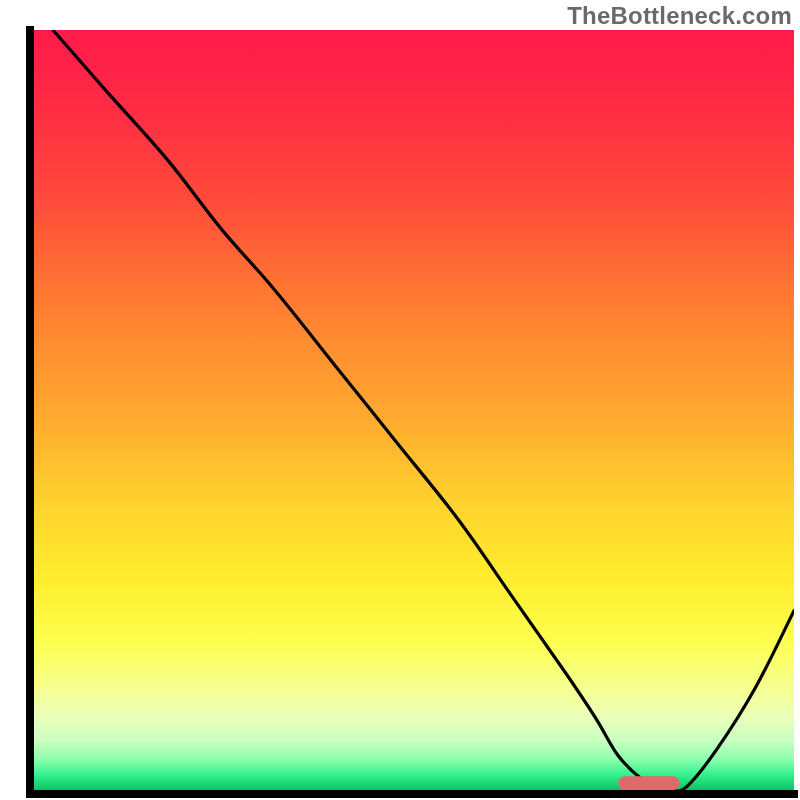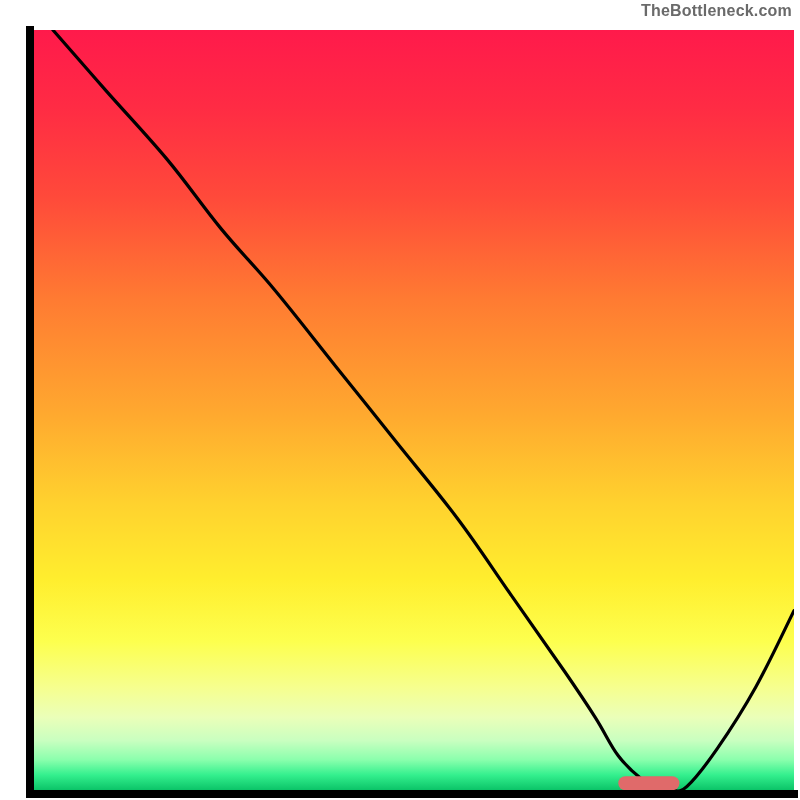--- a/index.html
+++ b/index.html
@@ -13,21 +13,21 @@
   }
   .frame {
     position: relative;
     width: 800px;
     height: 800px;
   }
   .watermark {
     position: absolute;
     top: 2px;
     right: 8px;
-    font-size: 16px;
+    font-size: 24px;
     font-weight: 600;
     color: #6a6a6a;
     letter-spacing: 0.2px;
   }
   svg {
     display: block;
   }
 </style>
 </head>
 <body>

